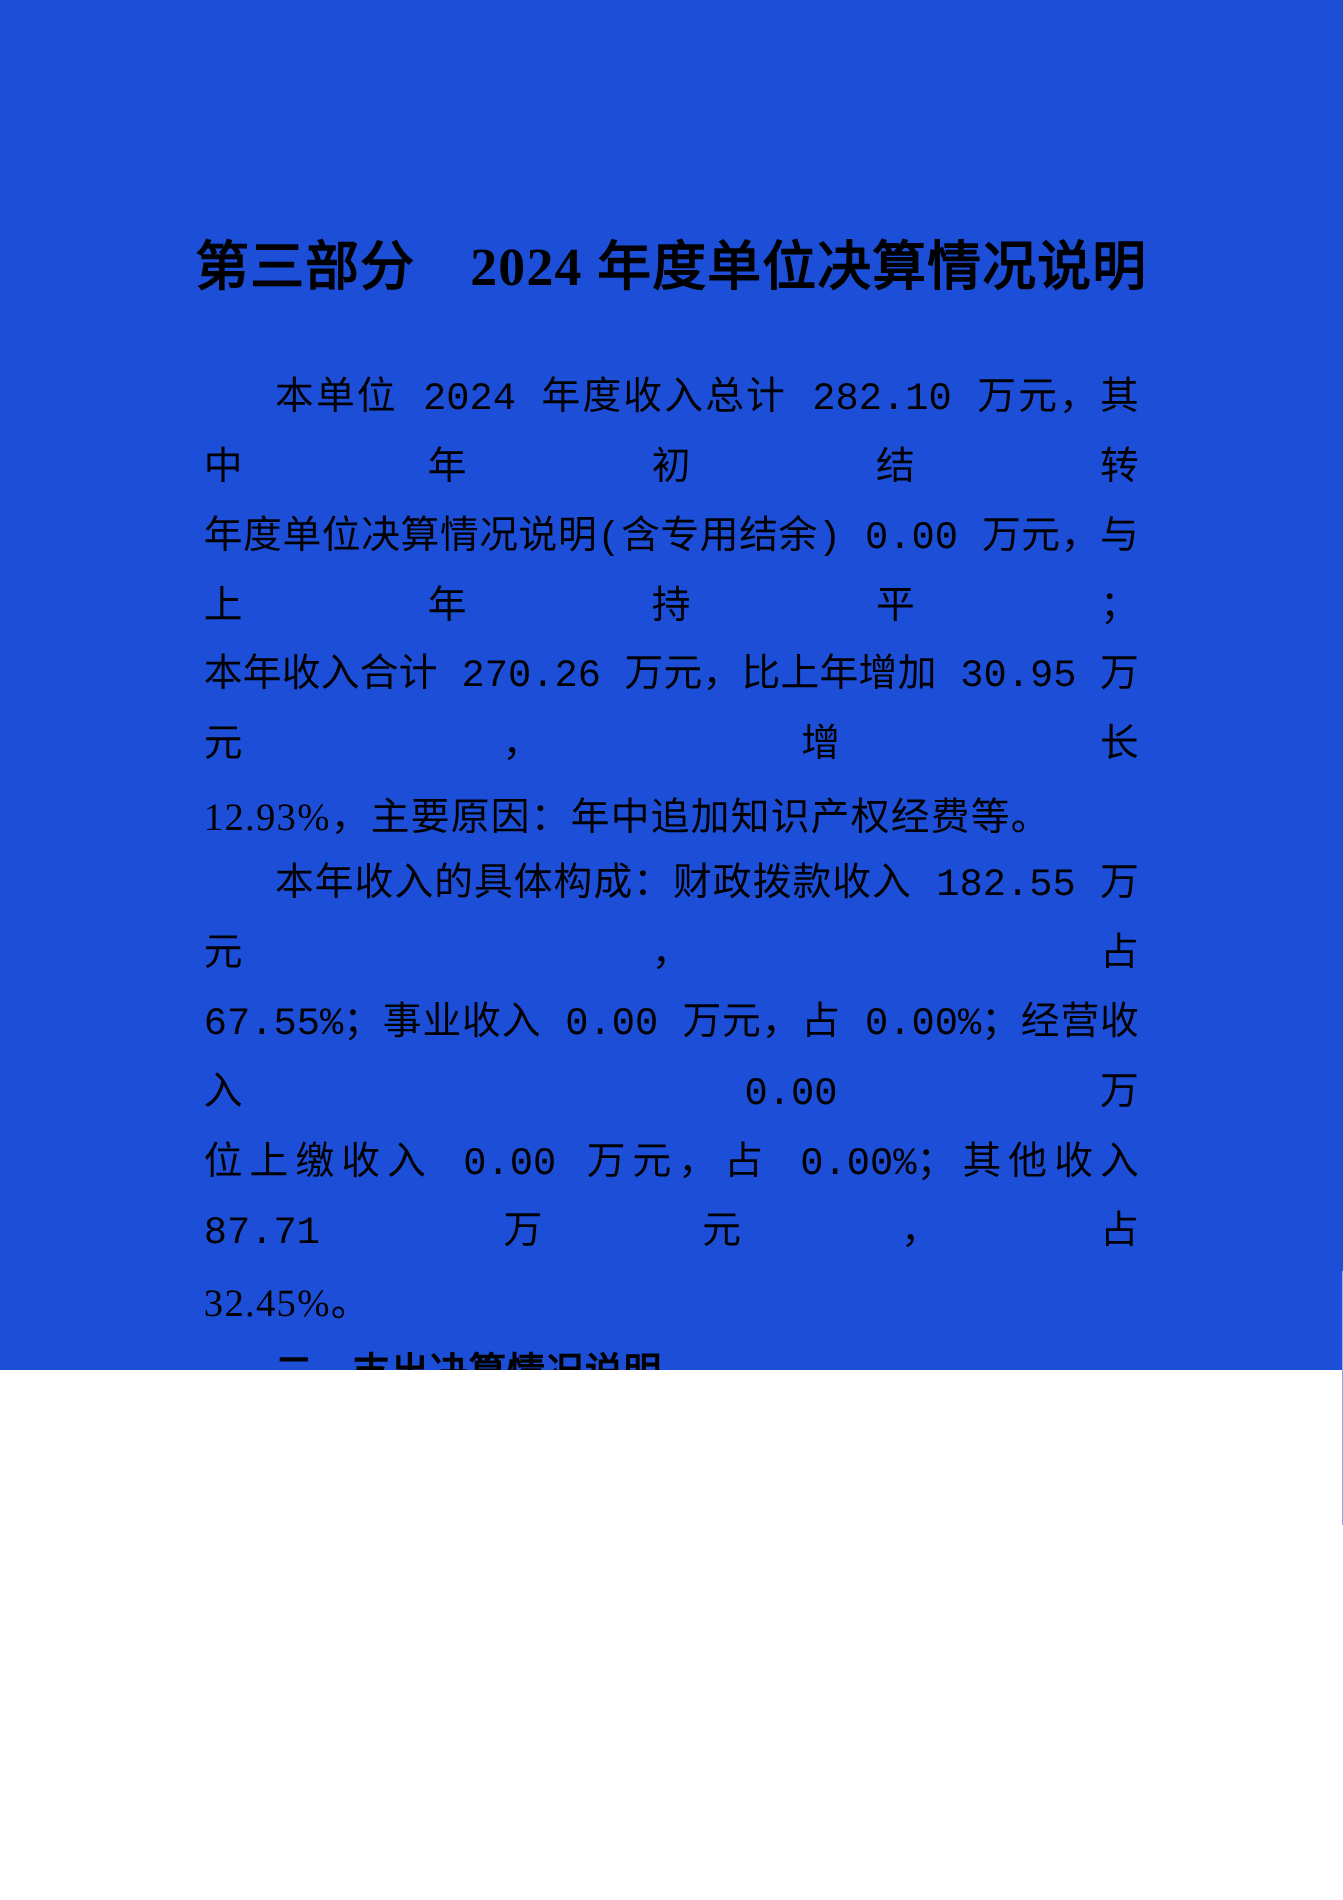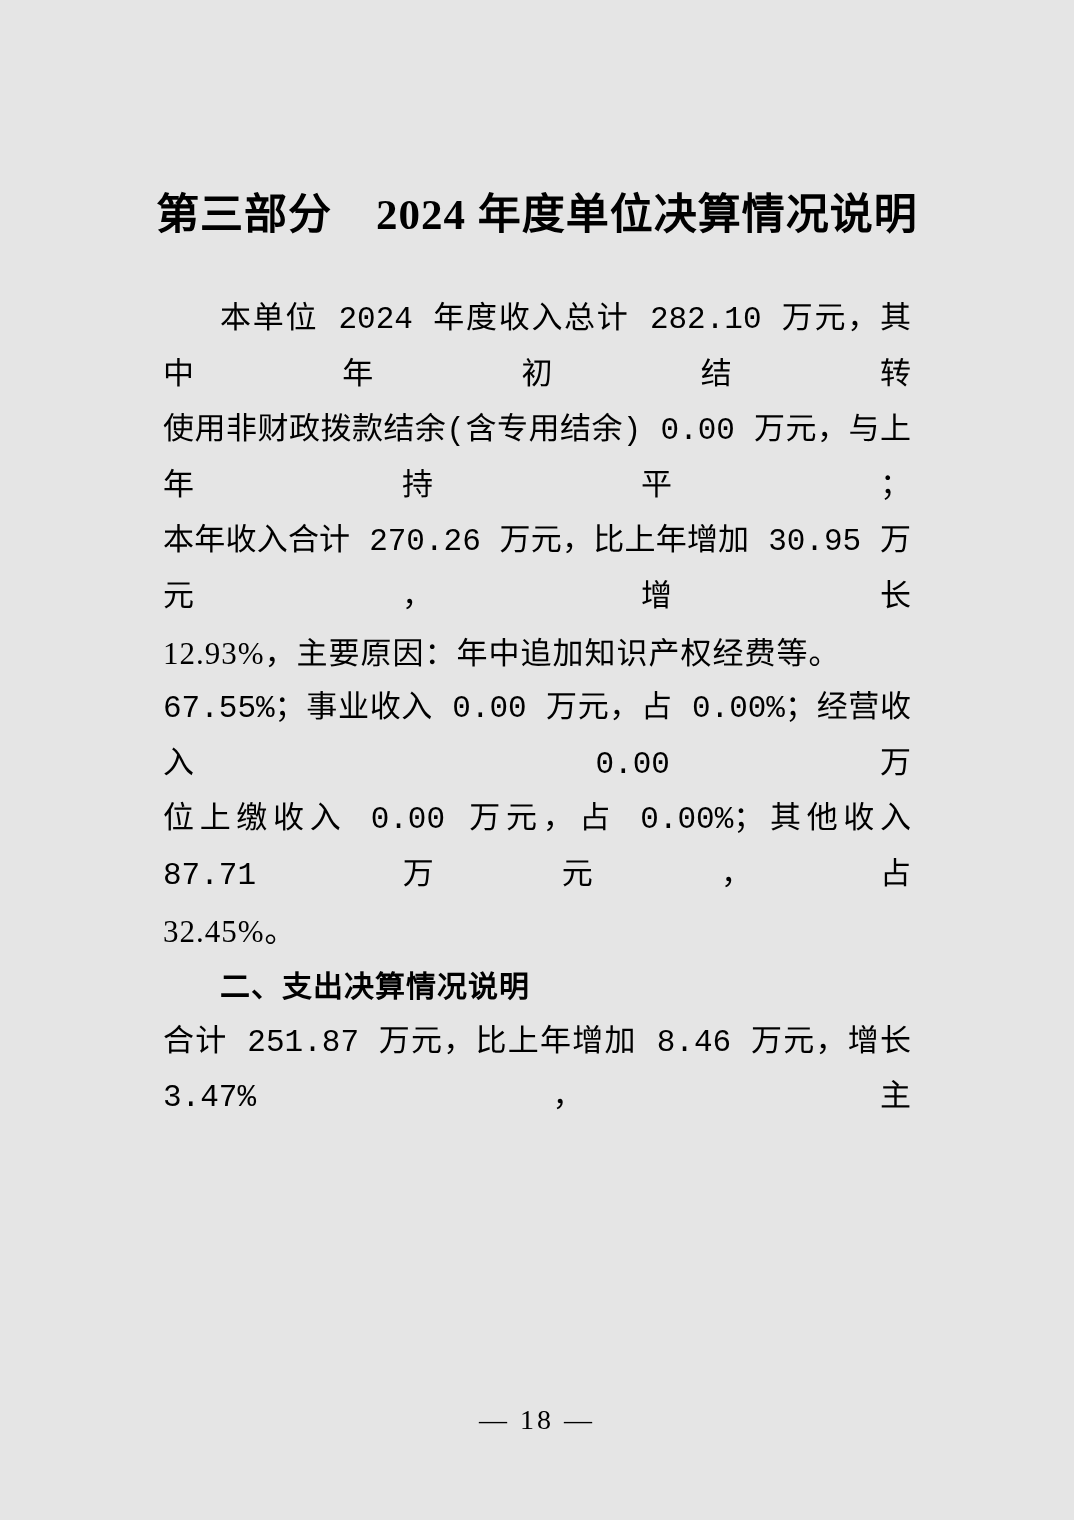--- a/index.html
+++ b/index.html
@@ -3,23 +3,23 @@
 <meta charset="utf-8">
 <style>
   html, body {
     margin: 0;
     padding: 0;
     background: #ffffff;
   }
   .page {
     position: relative;
     width: 1074px;
-    height: 1520px;
+    height: 1096px;
     margin: 0 auto;
-    background: #e5e5e5;
+    background: #1d4ed8;
     color: #000000;
     overflow: hidden;
   }
   .doc-title {
     margin: 0;
     padding-top: 186px;
     text-align: center;
     font-family: "Liberation Serif", "DejaVu Serif", serif;
     font-weight: bold;
     font-size: 43px;
@@ -77,26 +77,27 @@
 
 <div class="page">
 
   <h1 class="doc-title">第三部分　2024 年度单位决算情况说明</h1>
 
   <div class="content">
 
 
     <div>
       <p class="line jl indent">本单位 2024 年度收入总计 282.10 万元，其中年初结转</p>
-      <p class="line jl">使用非财政拨款结余(含专用结余) 0.00 万元，与上年持平；</p>
+      <p class="line jl">年度单位决算情况说明(含专用结余) 0.00 万元，与上年持平；</p>
       <p class="line jl">本年收入合计 270.26 万元，比上年增加 30.95 万元，增长</p>
       <p class="line pl">12.93%，主要原因：年中追加知识产权经费等。</p>
     </div>
 
     <div>
+      <p class="line jl indent">本年收入的具体构成：财政拨款收入 182.55 万元，占</p>
       <p class="line jl">67.55%；事业收入 0.00 万元，占 0.00%；经营收入 0.00 万</p>
       <p class="line jl">位上缴收入 0.00 万元，占 0.00%；其他收入 87.71 万元，占</p>
       <p class="line pl">32.45%。</p>
     </div>
 
     <h2 class="sec-heading">二、支出决算情况说明</h2>
 
     <div>
       <p class="line jl">合计 251.87 万元，比上年增加 8.46 万元，增长 3.47%，主</p>
 

